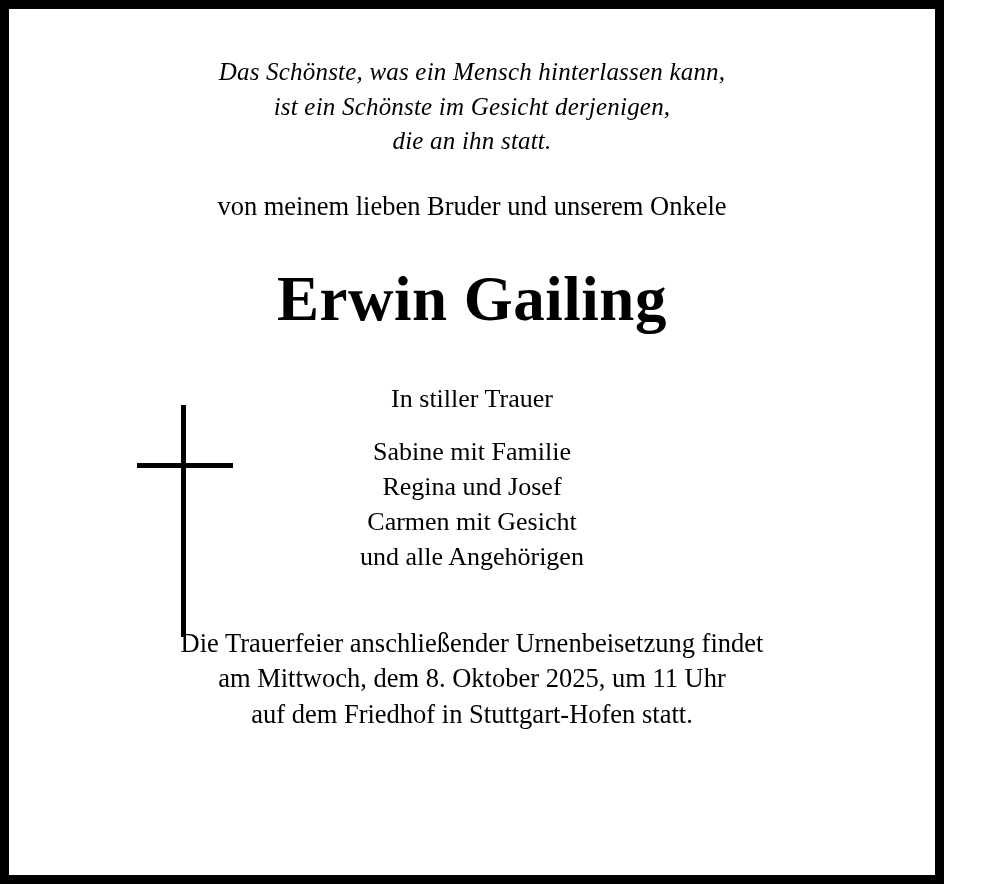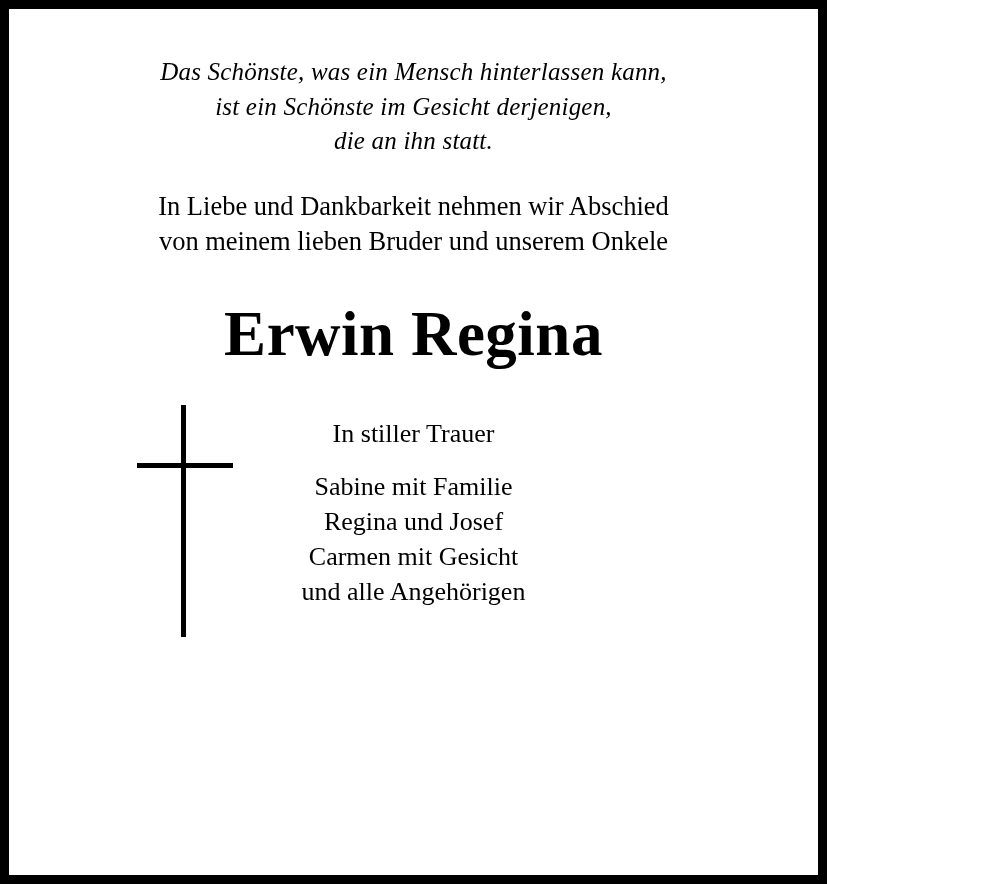--- a/index.html
+++ b/index.html
@@ -10,21 +10,21 @@
   body {
     width: 1000px;
     height: 884px;
     font-family: "Liberation Serif", serif;
     color: #000000;
     overflow: hidden;
   }
   .obituary {
     position: relative;
     box-sizing: border-box;
-    width: 827px;
+    width: 944px;
     height: 884px;
     border: 9px solid #000000;
     background: #ffffff;
     padding: 0;
   }
   .inner {
     position: relative;
     width: 100%;
     height: 100%;
     box-sizing: border-box;
@@ -109,36 +109,40 @@
 <div class="obituary">
   <div class="inner">
 
     <div class="quote">
       <div>Das Schönste, was ein Mensch hinterlassen kann,</div>
       <div>ist ein Schönste im Gesicht derjenigen,</div>
       <div>die an ihn statt.</div>
     </div>
 
     <div class="intro">
-      <div>In Liebe und Dankbarkeit nehmen wir Abschied</div>
       <div>von meinem lieben Bruder und unserem Onkele</div>
     </div>
 
-    <div class="name">Erwin Regina</div>
+    <div class="name">Erwin Gailing</div>
 
 
     <div class="mourning-label">In stiller Trauer</div>
 
     <div class="mourners">
       <div>Sabine mit Familie</div>
       <div>Regina und Josef</div>
       <div>Carmen mit Gesicht</div>
       <div>und alle Angehörigen</div>
     </div>
 
+    <div class="funeral">
+      <div>Die Trauerfeier anschließender Urnenbeisetzung findet</div>
+      <div>am Mittwoch, dem 8. Oktober 2025, um 11 Uhr</div>
+      <div>auf dem Friedhof in Stuttgart-Hofen statt.</div>
+    </div>
 
     <div class="cross">
       <div class="v"></div>
       <div class="h"></div>
     </div>
 
   </div>
 </div>
 
 </body></html>

